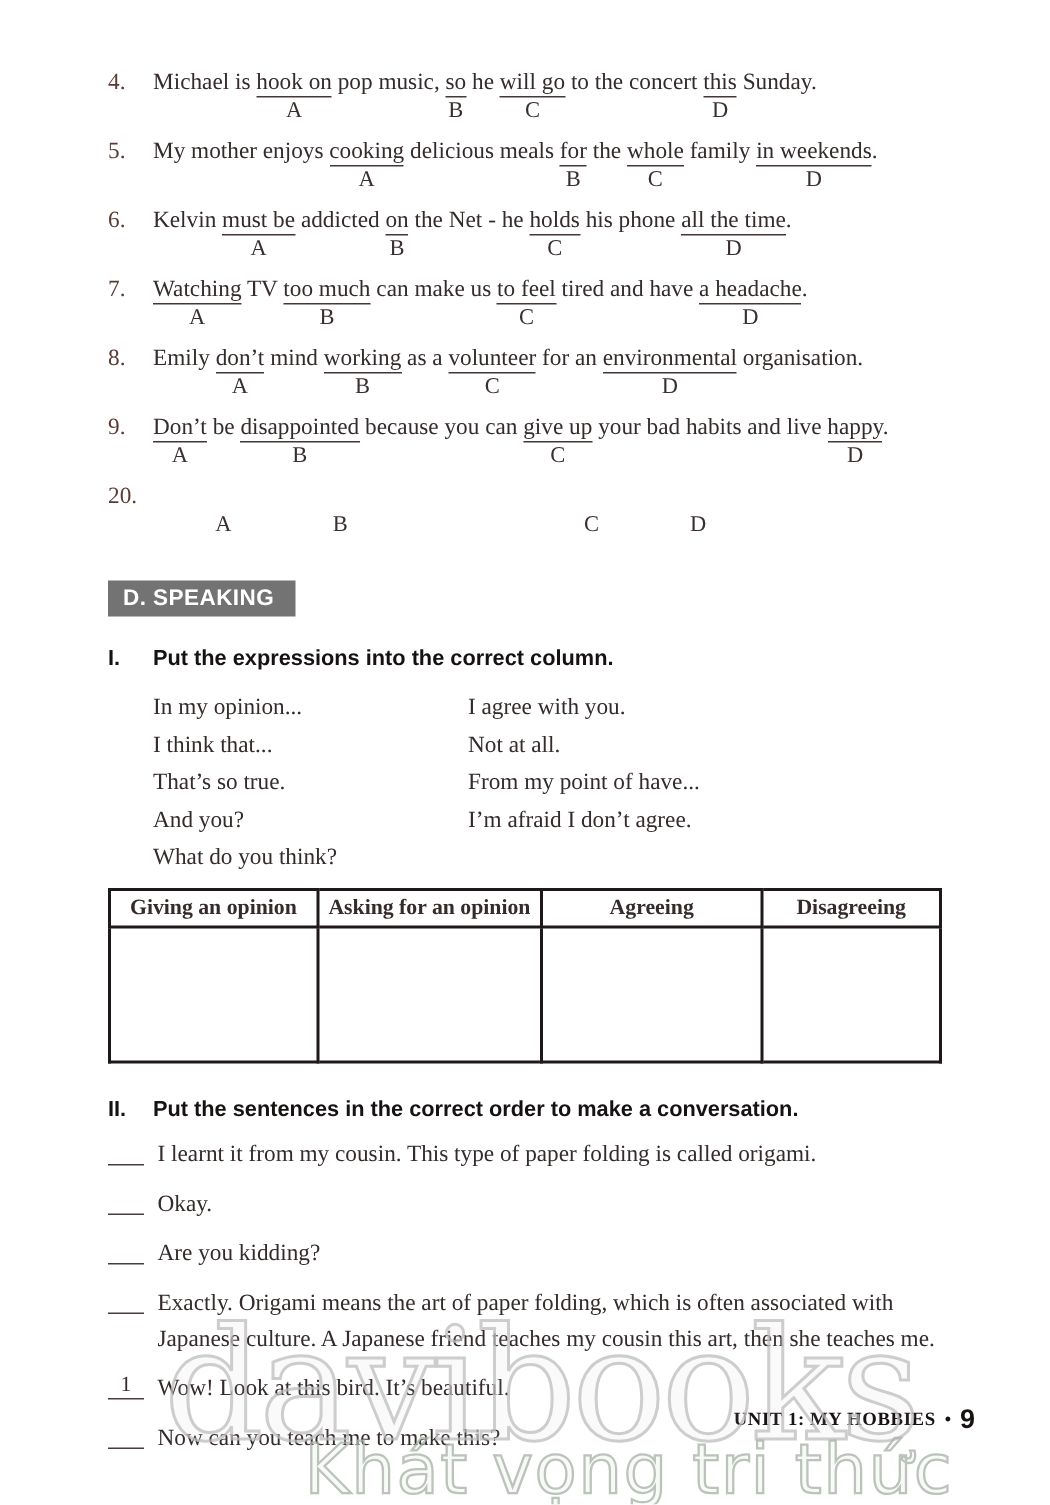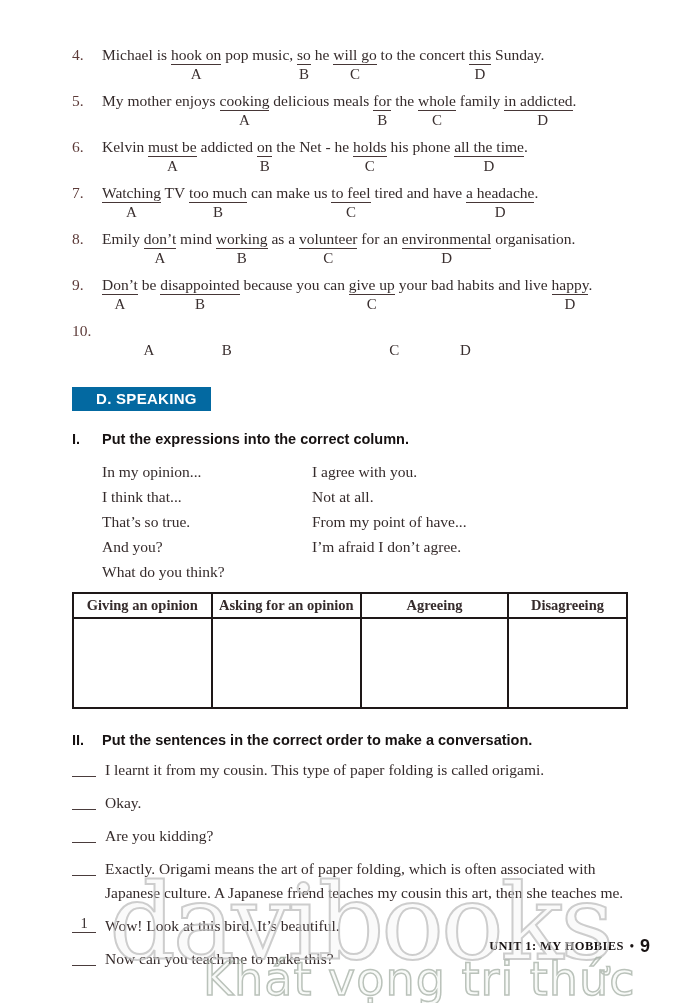--- a/index.html
+++ b/index.html
@@ -13,23 +13,23 @@
   
   .question { position:relative; margin-bottom:4px; }
   .qline { position:relative; padding-left:30px; line-height:22px; height:22px; white-space:nowrap; font-size:15.5px; }
   .qnum { position:absolute; left:0; top:0; width:28px; color:#5c3a38; }
   .qtext .u { border-bottom:1.2px solid #463636; padding-bottom:0.5px; }
   .letters { position:relative; height:20px; font-size:15px; }
   .opt-letter { position:absolute; top:0; transform:translateX(-50%); color:#3a2f2f; }
 
   
   .dheader {
-    display:inline-block; margin-top:21px; background:#0369a1; color:#ffffff;
+    display:inline-block; margin-top:21px; background:#737373; color:#ffffff;
     font-family:"Liberation Sans", sans-serif; font-weight:bold; font-size:15px;
-    padding:3px 14px 4px 24px; letter-spacing:0.3px;
+    padding:3px 14px 4px 10px; letter-spacing:0.3px;
   }
   .task { position:relative; padding-left:30px; margin-top:19px;
     font-family:"Liberation Sans", sans-serif; font-weight:bold; font-size:14.5px; color:#171212; line-height:18px; }
   .tnum { position:absolute; left:0; top:0; }
 
   .exp-grid { display:grid; grid-template-columns:210px 180px 1fr; padding-left:30px; margin-top:11px; }
   .exp-item { font-size:15.5px; line-height:25px; white-space:nowrap; }
 
   table.speak-table { border-collapse:collapse; width:556px; margin-top:8px; table-layout:fixed; }
   .speak-table th { border:2px solid #1e1818; font-size:14.5px; font-weight:bold; padding:3px 2px; font-family:"Liberation Serif", serif; }
@@ -67,21 +67,21 @@
         <div class="question">
           <div class="qline"><span class="qnum">4.</span><span class="qtext"><span>Michael is </span><span class="u">hook on</span><span> pop music, </span><span class="u">so</span><span> he </span><span class="u">will go</span><span> to the concert </span><span class="u">this</span><span> Sunday.</span></span></div>
           <div class="letters">
             <span class="opt-letter" style="left: 124.062px;">A</span>
             <span class="opt-letter" style="left: 231.93px;">B</span>
             <span class="opt-letter" style="left: 282.969px;">C</span>
             <span class="opt-letter" style="left: 408.031px;">D</span>
           </div>
         </div>
         <div class="question">
-          <div class="qline"><span class="qnum">5.</span><span class="qtext"><span>My mother enjoys </span><span class="u">cooking</span><span> delicious meals </span><span class="u">for</span><span> the </span><span class="u">whole</span><span> family </span><span class="u">in addicted</span><span>.</span></span></div>
+          <div class="qline"><span class="qnum">5.</span><span class="qtext"><span>My mother enjoys </span><span class="u">cooking</span><span> delicious meals </span><span class="u">for</span><span> the </span><span class="u">whole</span><span> family </span><span class="u">in weekends</span><span>.</span></span></div>
           <div class="letters">
             <span class="opt-letter" style="left: 172.5px;">A</span>
             <span class="opt-letter" style="left: 310.258px;">B</span>
             <span class="opt-letter" style="left: 364.93px;">C</span>
             <span class="opt-letter" style="left: 470.617px;">D</span>
           </div>
         </div>
         <div class="question">
           <div class="qline"><span class="qnum">6.</span><span class="qtext"><span>Kelvin </span><span class="u">must be</span><span> addicted </span><span class="u">on</span><span> the Net - he </span><span class="u">holds</span><span> his phone </span><span class="u">all the time</span><span>.</span></span></div>
           <div class="letters">
@@ -112,21 +112,21 @@
         <div class="question">
           <div class="qline"><span class="qnum">9.</span><span class="qtext"><span class="u">Don’t</span><span> be </span><span class="u">disappointed</span><span> because you can </span><span class="u">give up</span><span> your bad habits and live </span><span class="u">happy</span><span>.</span></span></div>
           <div class="letters">
             <span class="opt-letter" style="left: 47.9453px;">A</span>
             <span class="opt-letter" style="left: 127.891px;">B</span>
             <span class="opt-letter" style="left: 299.844px;">C</span>
             <span class="opt-letter" style="left: 498.016px;">D</span>
           </div>
         </div>
         <div class="question">
-          <div class="qline"><span class="qnum">10.</span></div>
+          <div class="qline"><span class="qnum">20.</span></div>
           <div class="letters">
             <span class="opt-letter" style="left: 76.9375px;">A</span>
             <span class="opt-letter" style="left: 154.875px;">B</span>
             <span class="opt-letter" style="left: 322.344px;">C</span>
             <span class="opt-letter" style="left: 393.383px;">D</span>
           </div>
         </div>
       </div>
 
     <div class="dheader">D. SPEAKING</div>

